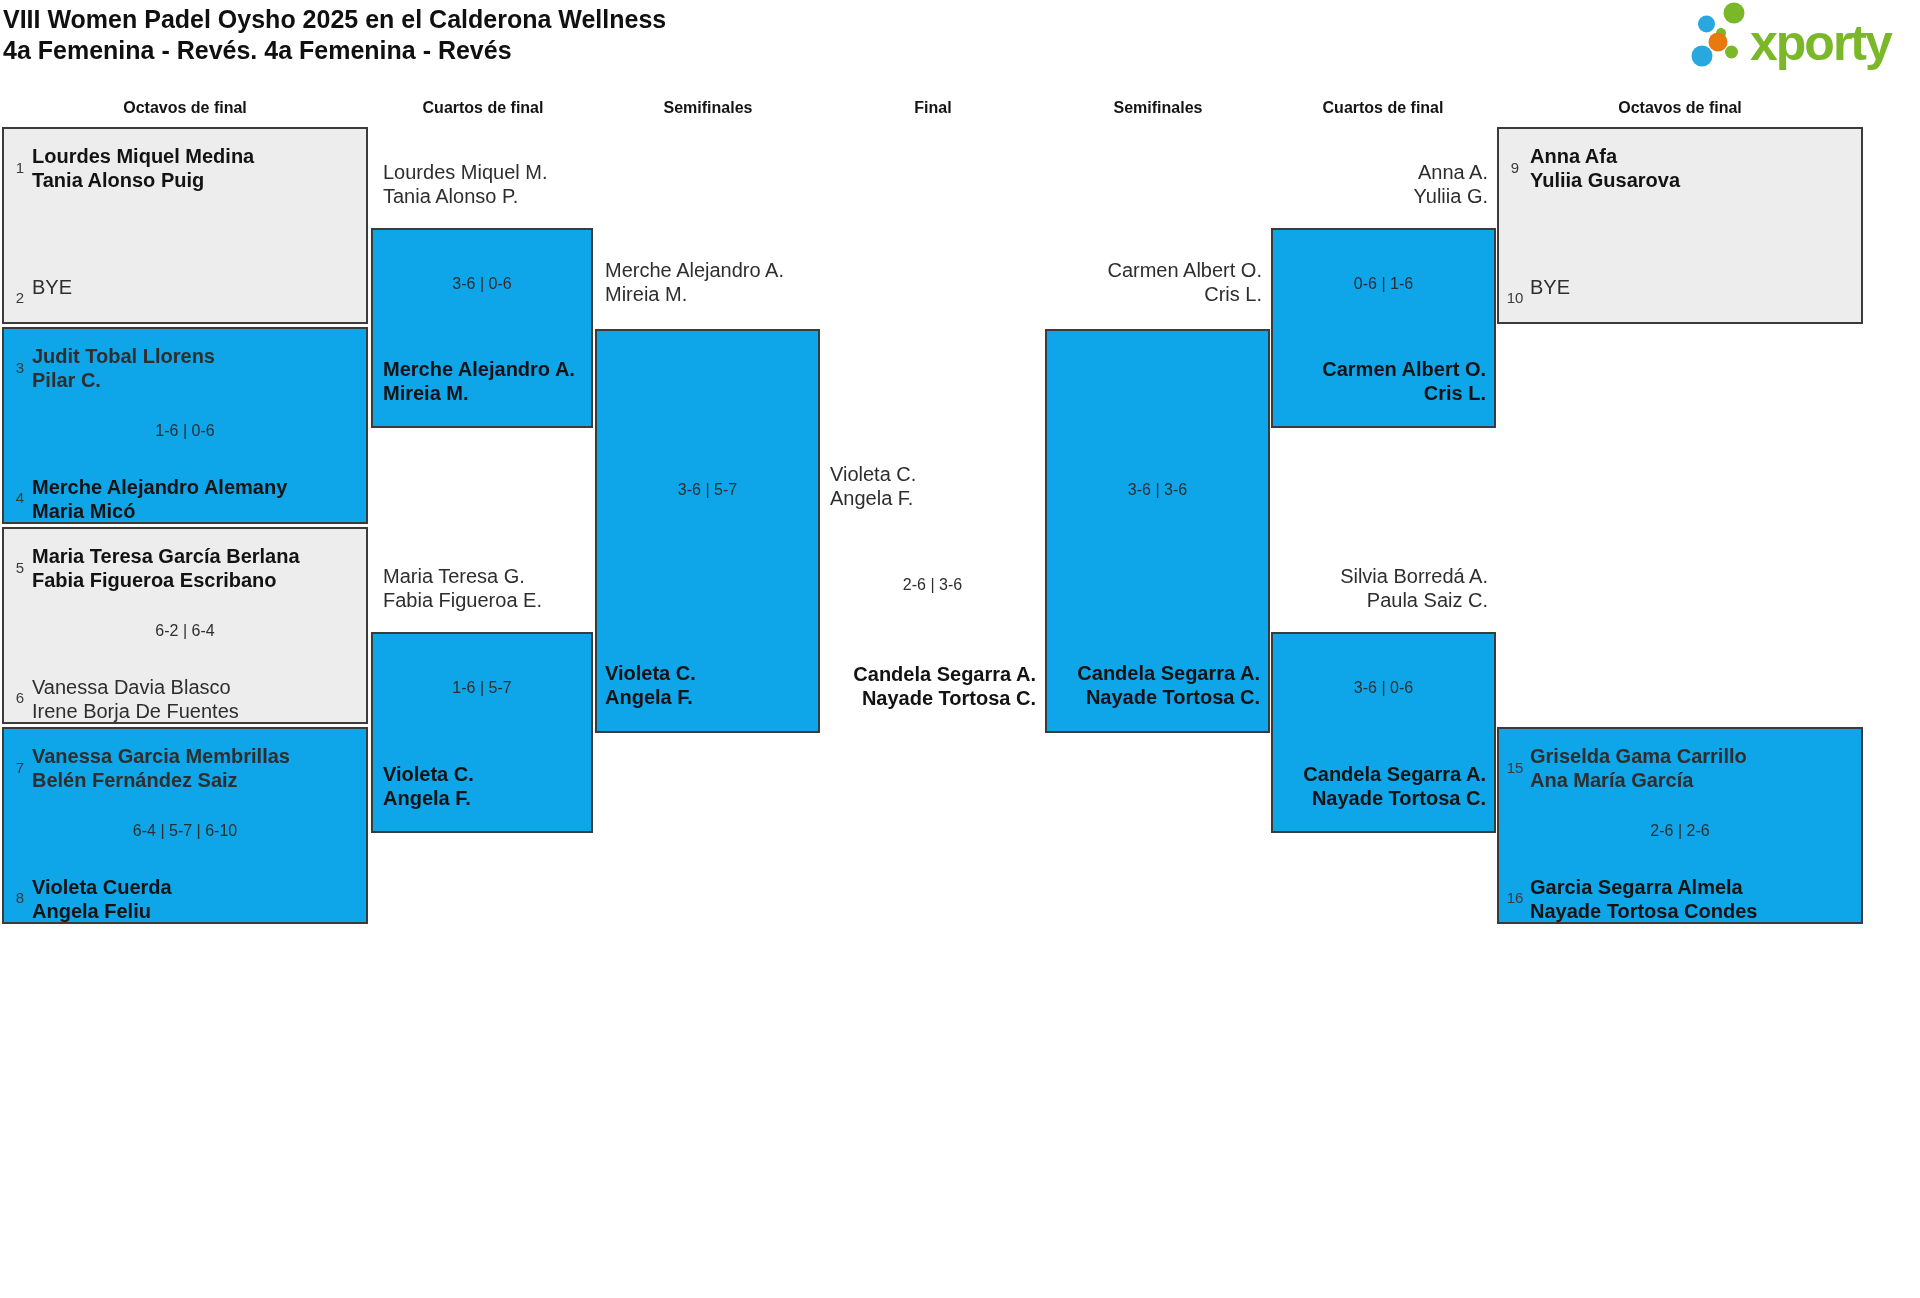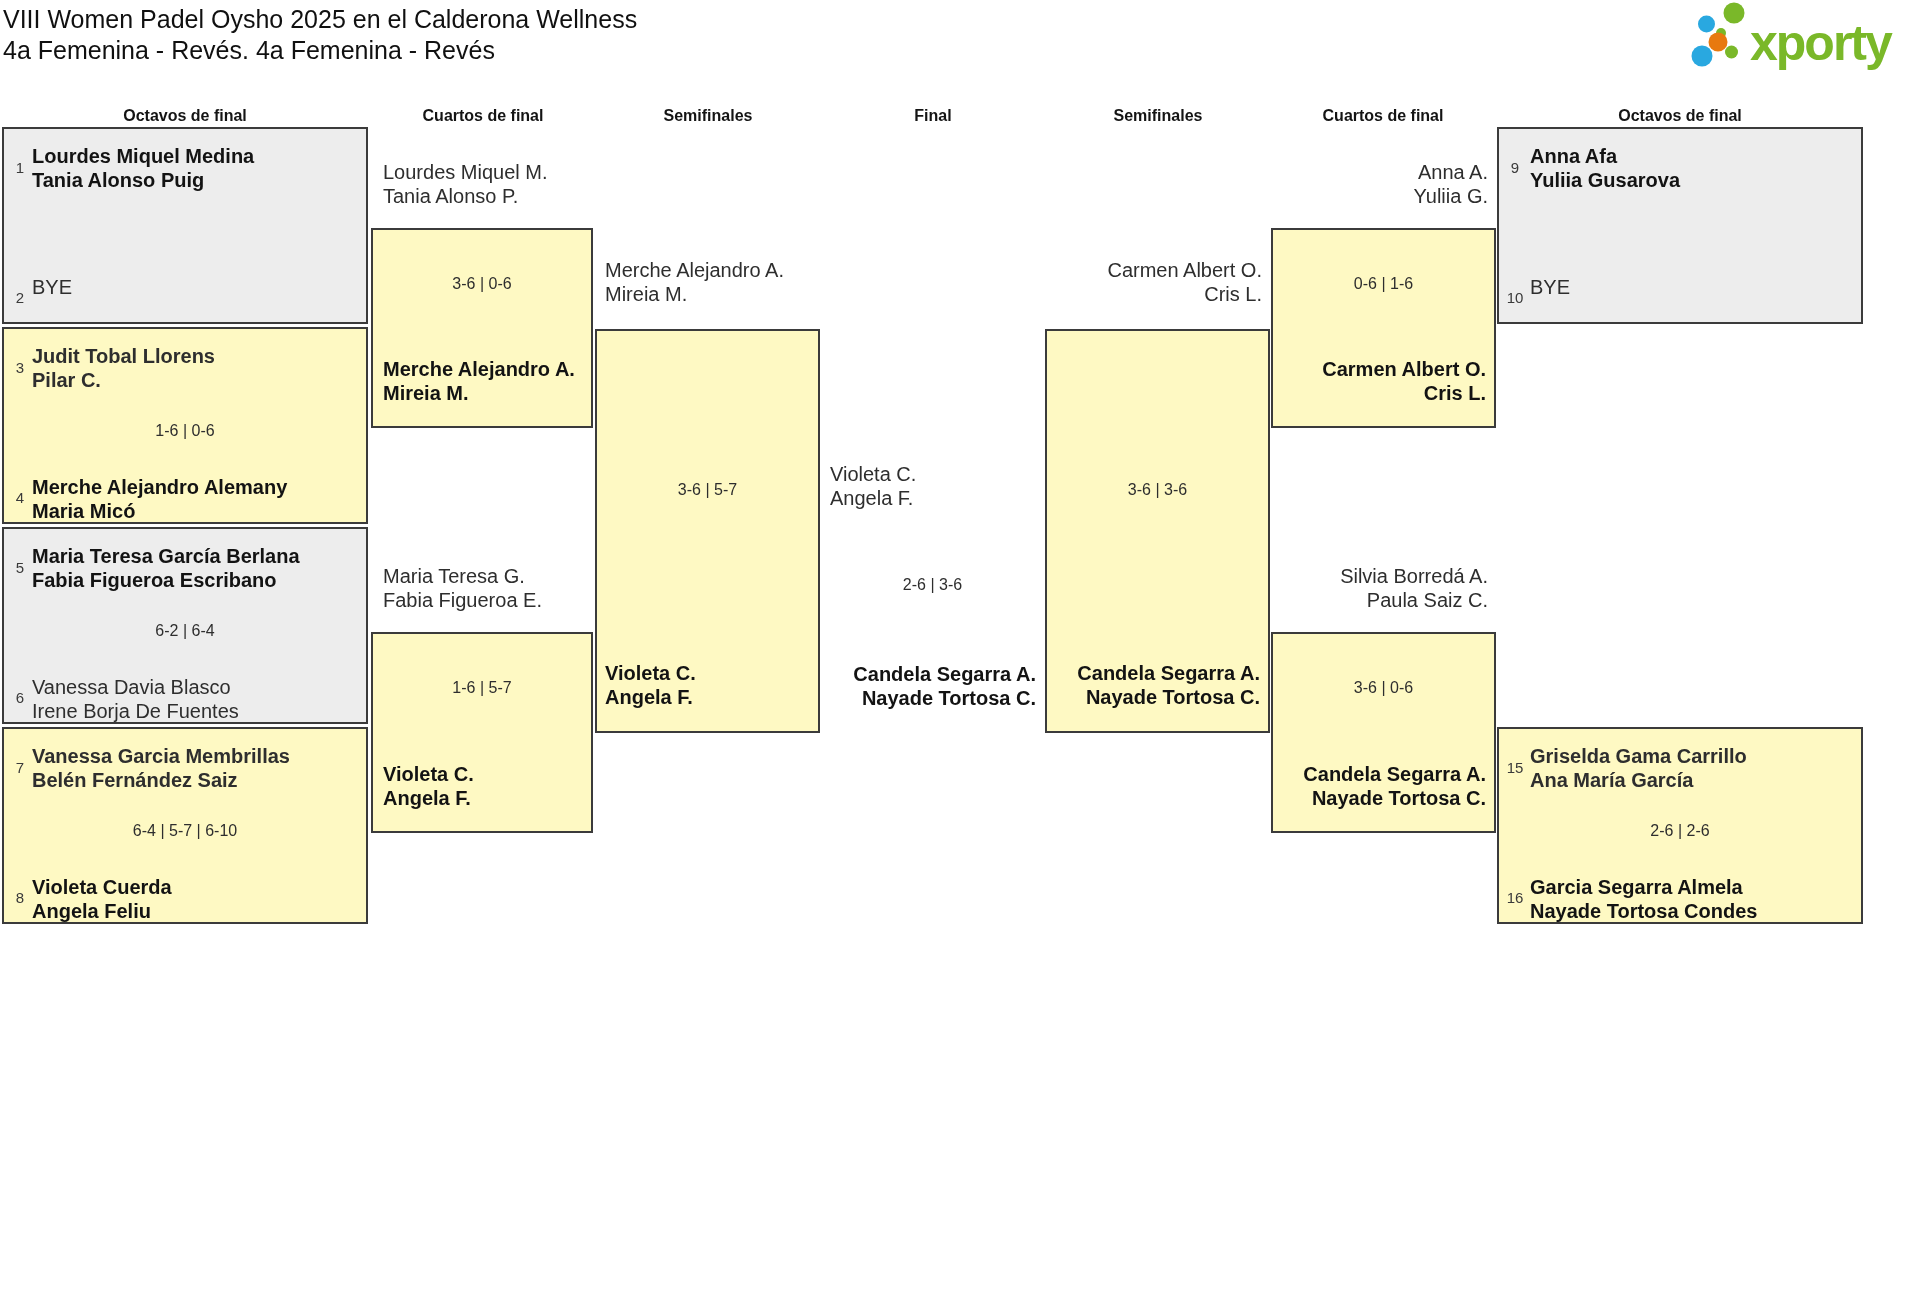--- a/index.html
+++ b/index.html
@@ -1,22 +1,22 @@
 <!DOCTYPE html>
 <html><head>
 <meta charset="utf-8">
 <style>
   html,body{margin:0;padding:0;background:#fff;}
   .page{position:relative;width:1920px;height:1298px;background:#fff;overflow:hidden;
         font-family:"Liberation Sans",sans-serif;color:#2e2e2e;}
   .abs{position:absolute;}
-  .title1,.title2{position:absolute;left:3px;font-size:25px;line-height:31px;font-weight:400;color:#101010;white-space:nowrap;}
+  .title1,.title2{position:absolute;left:3px;font-size:25px;line-height:31px;font-weight:700;color:#101010;white-space:nowrap;}
   .title1{top:4px;} .title2{top:35px;}
-  .rh{position:absolute;top:99px;width:240px;text-align:center;font-size:16px;font-weight:600;color:#141414;white-space:nowrap;margin-top:8px;}
-  .m-box{position:absolute;border:2px solid #3b3b3b;background:#fef9c3;box-sizing:border-box;}
+  .rh{position:absolute;top:99px;width:240px;text-align:center;font-size:16px;font-weight:600;color:#141414;white-space:nowrap;}
+  .m-box{position:absolute;border:2px solid #3b3b3b;background:#0ea5e9;box-sizing:border-box;}
   .m-box.gray{background:#ededed;}
   .r16{width:366px;height:197px;}
   .col-l16{left:2px;} .col-r16{left:1497px;}
   .team{position:absolute;font-size:20px;line-height:24px;font-weight:400;color:#2e2e2e;white-space:nowrap;}
   .team.bold{font-weight:700;color:#131313;}
   .ra{text-align:right;}
   .seed{position:absolute;left:4px;width:24px;text-align:center;font-size:15px;line-height:24px;color:#3a3a3a;}
   .score{position:absolute;left:0;right:0;text-align:center;font-size:16px;line-height:24px;color:#2e2e2e;white-space:nowrap;}
   .freescore{position:absolute;text-align:center;font-size:16px;line-height:24px;color:#2e2e2e;white-space:nowrap;}
   .qf-box{width:222px;}

